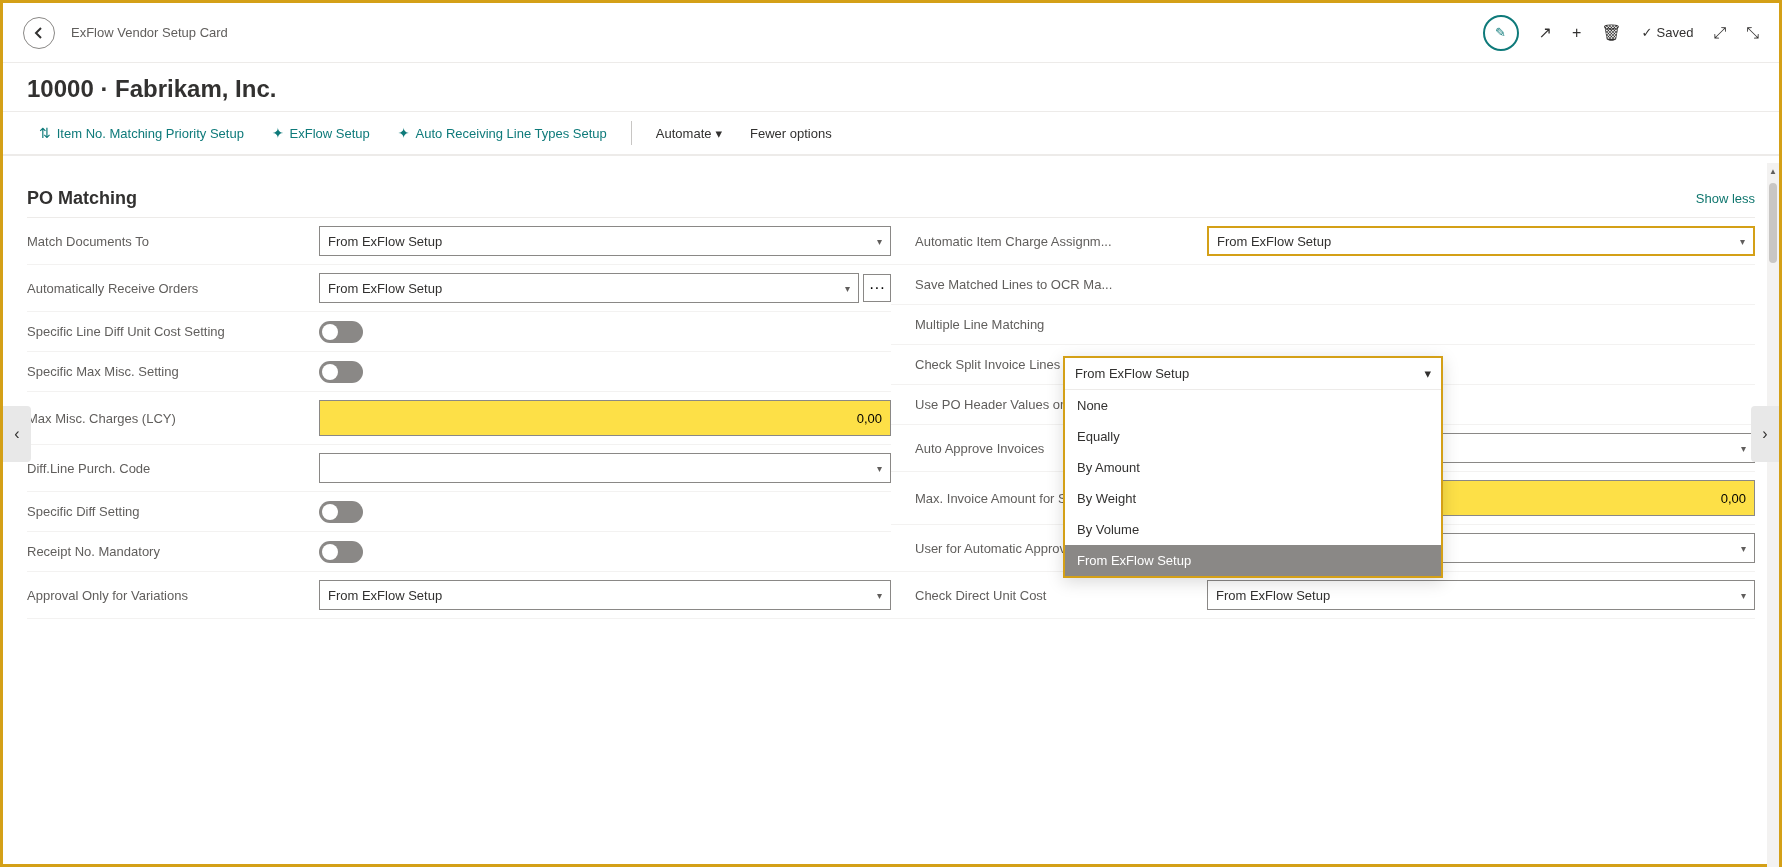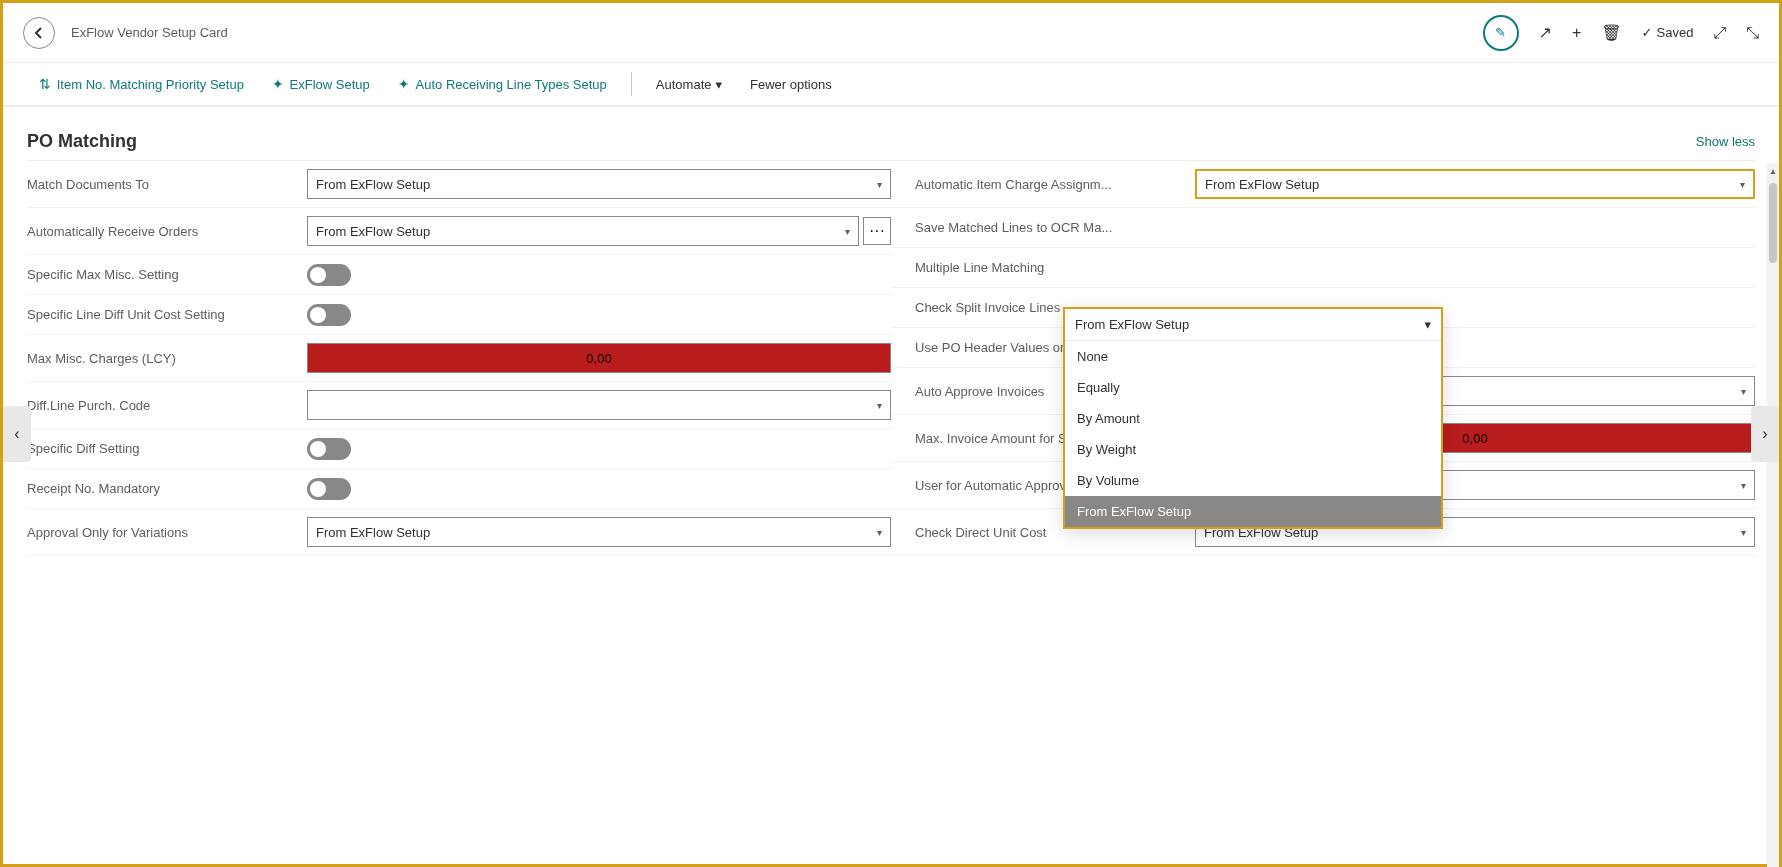--- a/index.html
+++ b/index.html
@@ -111,21 +111,21 @@
       font-size: 13px;
       cursor: pointer;
     }
     .fewer-options-btn {
       padding: 6px 12px;
       border: none; background: transparent;
       color: #323130; font-size: 13px; cursor: pointer;
     }
     
     .main-content {
-      padding: 8px 24px;
+      padding: 16px 24px;
       overflow-y: auto;
       height: calc(867px - 60px - 56px - 44px - 8px);
       position: relative;
     }
     
     .section-header {
       display: flex; align-items: center; justify-content: space-between;
       padding: 16px 0 8px 0;
     }
     .section-title {
@@ -142,20 +142,21 @@
       gap: 0;
       border-top: 1px solid #edebe9;
     }
     .form-col { padding: 0; }
     .form-row {
       display: flex;
       align-items: center;
       padding: 8px 0;
       border-bottom: 1px solid #f3f2f1;
       min-height: 40px;
+      gap: 12px;
     }
     .form-label {
       flex: 0 0 280px;
       color: #605e5c;
       font-size: 13px;
       padding-right: 8px;
       position: relative;
     }
     .form-label::after {
       content: '';
@@ -200,26 +201,26 @@
       content: '';
       position: absolute;
       left: 3px; top: 3px;
       width: 16px; height: 16px;
       border-radius: 50%;
       background: white;
     }
     
     .form-input {
       width: 100%;
-      height: 30px;
+      height: 36px;
       border: 1px solid #8a8886;
-      background: #b91c1c;
+      background: #fde047;
       font-size: 13px;
       padding: 0 8px;
-      text-align: center;
+      text-align: right;
     }
     
     .ellipsis-btn {
       width: 28px; height: 28px;
       border: 1px solid #8a8886;
       background: white;
       font-size: 16px;
       cursor: pointer;
       display: flex; align-items: center; justify-content: center;
       margin-left: 2px;
@@ -315,20 +316,23 @@
       <span class="header-icon-btn">🗑</span>
       <span class="saved-label">
         <span>✓</span>
         <span>Saved</span>
       </span>
       <span class="header-icon-btn">⤢</span>
       <span class="header-icon-btn">⤡</span>
     </div>
   </div>
 
+  <div class="page-title-area">
+    <h1 class="page-title">10000 · Fabrikam, Inc.</h1>
+  </div>
 
   <div class="toolbar-nav">
     <button class="nav-btn">
       <span class="nav-icon">⇅</span>
       <span>Item No. Matching Priority Setup</span>
     </button>
     <button class="nav-btn">
       <span class="nav-icon">✦</span>
       <span>ExFlow Setup</span>
     </button>
@@ -381,31 +385,31 @@
             <div class="form-select" style="flex:1;display:flex;align-items:center;justify-content:space-between;height:30px;border:1px solid #8a8886;">
               <span class="select-text">From ExFlow Setup</span>
               <span class="select-arrow">▾</span>
             </div>
             <button class="ellipsis-btn">···</button>
           </div>
         </div>
 
         <div class="form-row">
           <div class="form-label">
+            <span class="label-text">Specific Line Diff Unit Cost Setting</span>
+            <span class="dots"></span>
+          </div>
+          <div class="form-control-wrap">
+            <div class="toggle"></div>
+          </div>
+        </div>
+
+        <div class="form-row">
+          <div class="form-label">
             <span class="label-text">Specific Max Misc. Setting</span>
-            <span class="dots"></span>
-          </div>
-          <div class="form-control-wrap">
-            <div class="toggle"></div>
-          </div>
-        </div>
-
-        <div class="form-row">
-          <div class="form-label">
-            <span class="label-text">Specific Line Diff Unit Cost Setting</span>
             <span class="dots"></span>
           </div>
           <div class="form-control-wrap">
             <div class="toggle"></div>
           </div>
         </div>
 
         <div class="form-row">
           <div class="form-label">
             <span class="label-text">Max Misc. Charges (LCY)</span>

